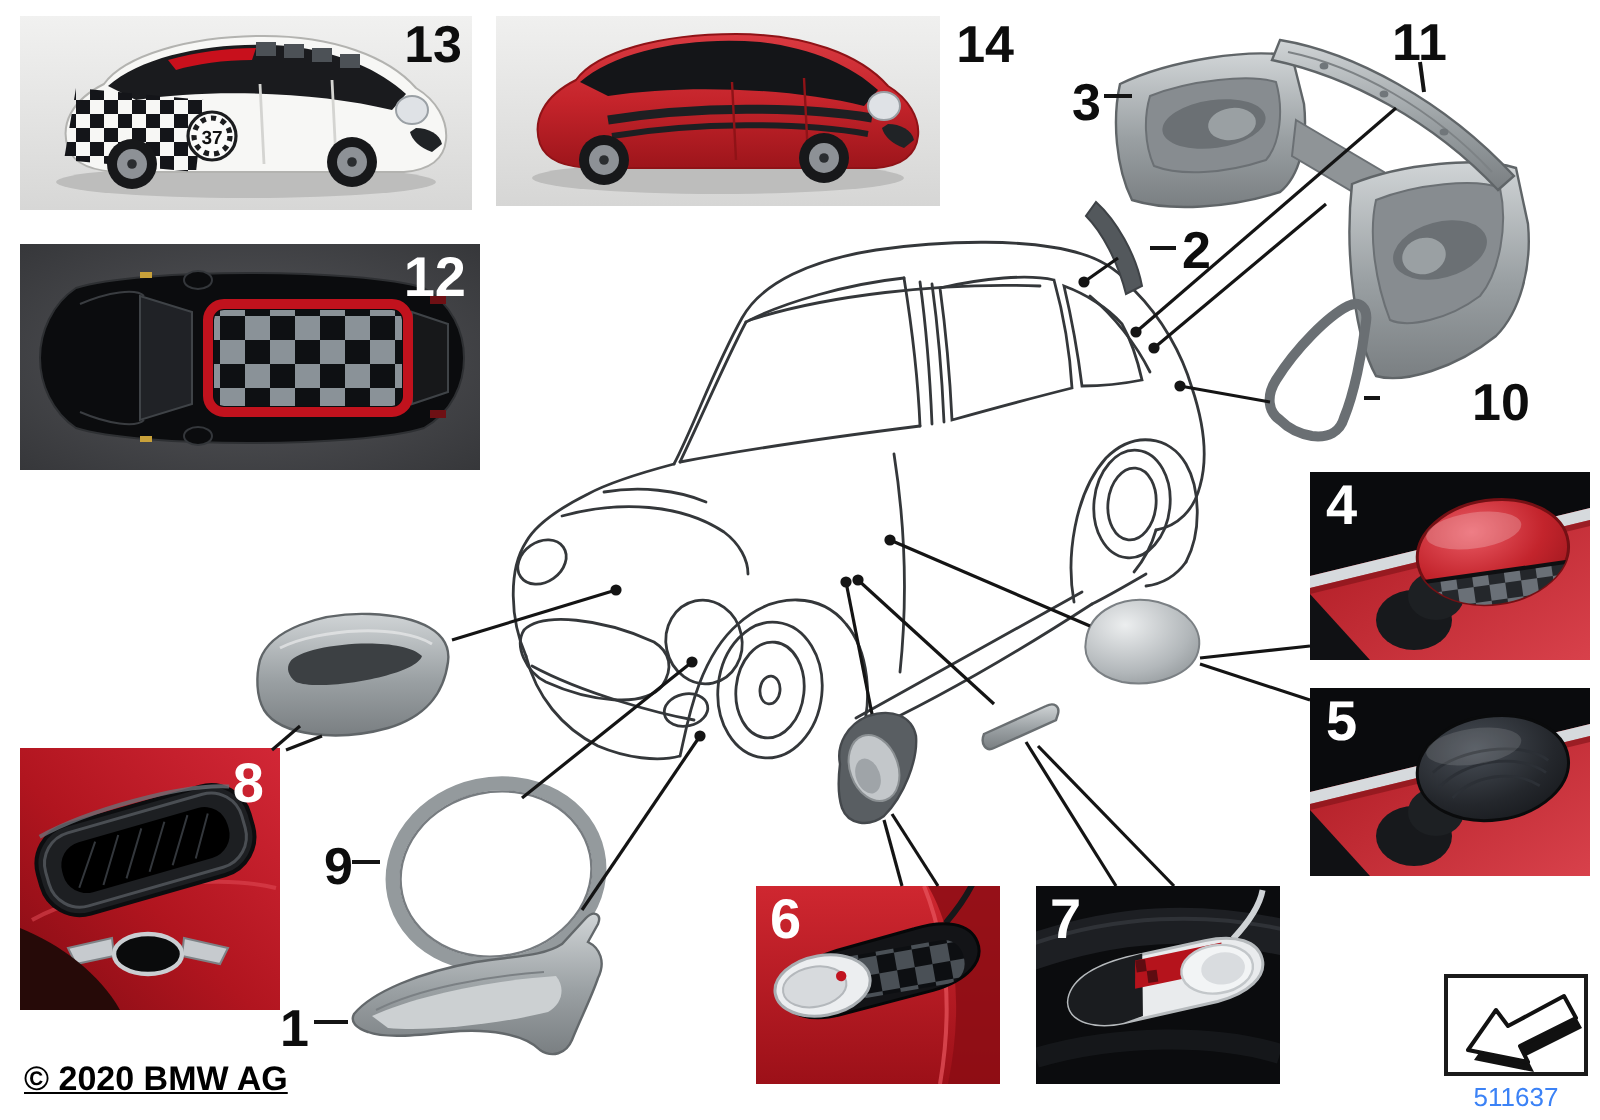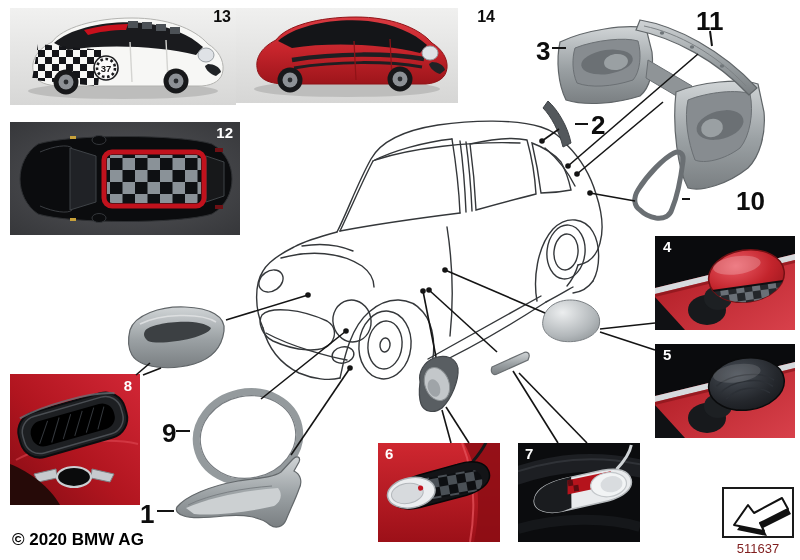--- a/index.html
+++ b/index.html
@@ -1,28 +1,28 @@
 <!DOCTYPE html>
 <html><head>
 <meta charset="utf-8">
 <style>
   html,body{margin:0;padding:0;background:#fff;}
   #stage{position:relative;width:800px;height:560px;background:#fff;overflow:hidden;
          font-family:"Liberation Sans",sans-serif;}
   .photo{position:absolute;overflow:hidden;}
   .photo svg{display:block;}
-  .plabel{position:absolute;font-weight:bold;font-size:15px;color:#fff;line-height:1;}
-  .plabel.dark{color:#0d0d0d;font-size:16px;}
+  .plabel{position:absolute;font-weight:bold;font-size:28px;color:#fff;line-height:1;}
+  .plabel.dark{color:#0d0d0d;font-size:26px;}
   .callout{position:absolute;font-weight:bold;font-size:26px;color:#0d0d0d;line-height:1;}
   #overlay{position:absolute;left:0;top:0;z-index:5;pointer-events:none;}
   .photo{z-index:2;}
   .plabel,.callout{z-index:6;}
-  #copyright{position:absolute;left:12px;top:530px;font-weight:bold;font-size:17px;color:#000;}
+  #copyright{position:absolute;left:12px;top:530px;font-weight:bold;font-size:17px;color:#000;text-decoration:underline;}
   #docnum{position:absolute;left:722px;top:541px;width:72px;text-align:center;
-          font-size:13px;color:#7f1d1d;}
+          font-size:13px;color:#3b82f6;}
   #arrowbox{position:absolute;left:722px;top:487px;width:72px;height:51px;
             border:2px solid #1a1a1a;background:#fff;box-sizing:border-box;z-index:6;}
 </style>
 </head>
 <body>
 
 <div id="stage">
 
   <div class="photo" style="left:10px;top:8px;width:226px;height:97px;">
     <svg width="226" height="97" viewBox="0 0 226 97">
@@ -55,21 +55,21 @@
         <circle cx="166" cy="73" r="2.4" fill="#2a2d30"></circle>
       <circle cx="56" cy="74" r="12.5" fill="#17181a"></circle>
         <circle cx="56" cy="74" r="7.5" fill="#8d9196"></circle>
         <circle cx="56" cy="74" r="2.4" fill="#2a2d30"></circle>
       <ellipse cx="196" cy="47" rx="8" ry="7" fill="#dfe2e6" stroke="#9aa0a5"></ellipse>
       <path d="M198,56 C204,56 210,59 211,64 L206,68 C200,66 196,62 195,58 Z" fill="#202326"></path>
     </svg>
     <span class="plabel dark" style="right:5px;top:1px;position:absolute;">13</span>
   </div>
 
-  <div class="photo" style="left:236px;top:8px;width:264px;height:95px;">
+  <div class="photo" style="left:248px;top:8px;width:264px;height:95px;">
     <svg width="222" height="95" viewBox="0 0 222 95">
       <defs>
         <linearGradient id="p14bg" x1="0" y1="0" x2="0" y2="1">
           <stop offset="0" stop-color="#f0f0ef"></stop>
             <stop offset="1" stop-color="#d6d6d5"></stop>
         </linearGradient>
         <linearGradient id="p14body" x1="0" y1="0" x2="0" y2="1">
           <stop offset="0" stop-color="#d93a41"></stop>
             <stop offset="0.5" stop-color="#c5242b"></stop>
             <stop offset="1" stop-color="#9d151b"></stop>

